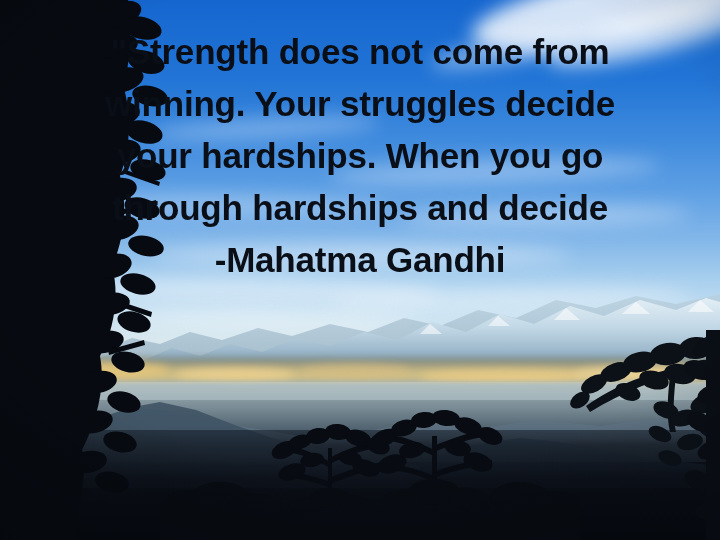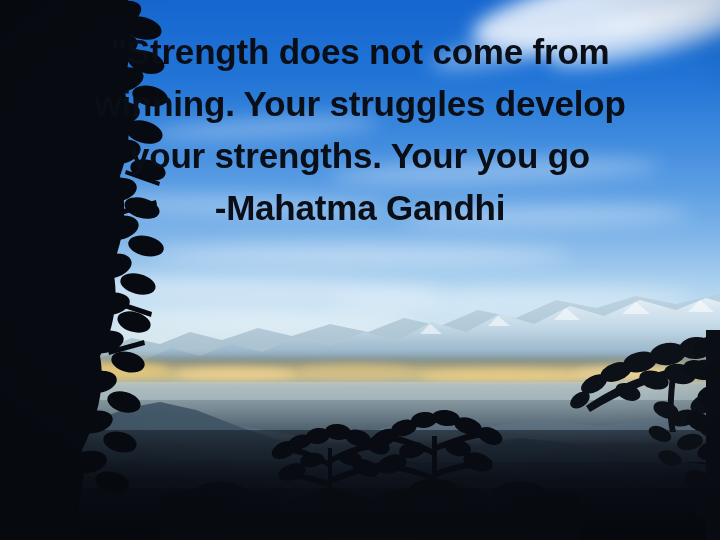--- a/index.html
+++ b/index.html
@@ -320,18 +320,19 @@
         <ellipse cx="32" cy="180" rx="15" ry="9" transform="rotate(-16 32 180)"></ellipse>
         <rect x="28" y="0" width="14" height="210"></rect>
       </g>
     </svg>
   </div>
 
   <div class="vignette"></div>
 
   <div class="quote-block">
     <div class="quote-line">"Strength does not come from</div>
-    <div class="quote-line">winning. Your struggles develop</div>
-    <div class="quote-line">your strengths. Your you go</div>
+    <div class="quote-line">winning. Your struggles decide</div>
+    <div class="quote-line">your hardships. When you go</div>
+    <div class="quote-line">through hardships and decide</div>
     <div class="attribution">-Mahatma Gandhi</div>
   </div>
 
 </div>
 
 </body></html>

